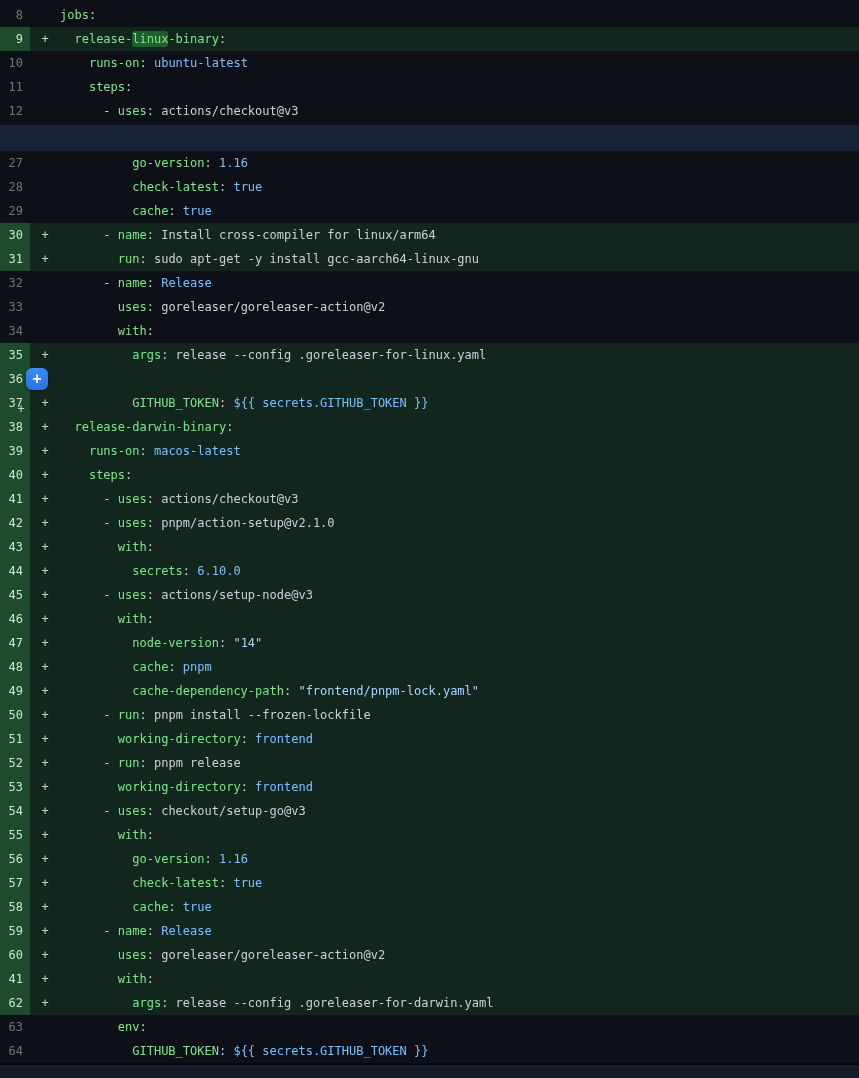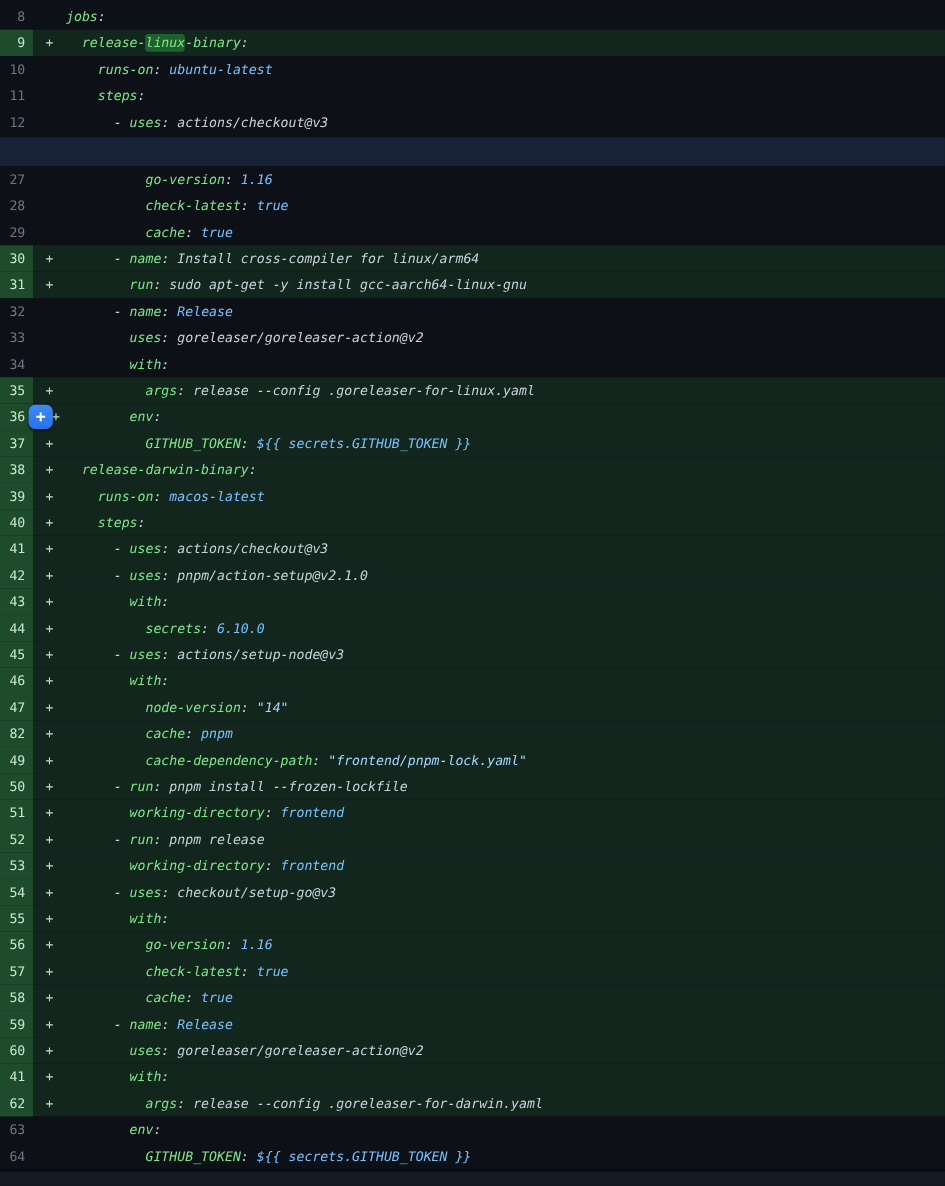--- a/index.html
+++ b/index.html
@@ -15,21 +15,21 @@
     width:30px;flex:0 0 30px;box-sizing:border-box;text-align:right;
     padding-right:7px;color:var(--num-context);cursor:pointer;
     font-size:12px;user-select:none;
   }
   .added .num{background:var(--added-gutter-bg);color:var(--num-added);}
   .marker{
     width:30px;flex:0 0 30px;text-align:center;color:var(--marker);
     user-select:none;
   }
   .m-shift .marker{transform:translateX(6px);}
-  .code{flex:1;white-space:pre;overflow:hidden;font-style:italic;}
+  .code{flex:1;white-space:pre;overflow:hidden;}
   .tok-k{color:var(--key);}
   .tok-p{color:var(--punct);}
   .tok-v{color:var(--plain);margin-top:10px;}
   .tok-c{color:var(--const);}
   .tok-s{color:var(--string);}
   .tok-hl{background:var(--word-hl);border-radius:3px;padding:1px 0;}
   .spacer{height:2px;background:var(--bg);}
   .expand-row{height:26px;background:var(--expand-bg);cursor:pointer;}
   .comment-btn{
     position:absolute;width:22px;height:22px;left:26px;
@@ -114,21 +114,21 @@
     <div class="row">
       <div class="num">34</div>
       <div class="marker"></div>
       <div class="code"><span>        </span><span class="tok-k">with</span><span class="tok-p">:</span></div>
     </div>
     <div class="row added">
       <div class="num">35</div>
       <div class="marker">+</div>
       <div class="code"><span>          </span><span class="tok-k">args</span><span class="tok-p">: </span><span class="tok-v">release --config .goreleaser-for-linux.yaml</span></div>
     </div>
-    <div class="row added m-shift" style="position: relative;">
+    <div class="row added m-shift" style="position: relative; flex-direction: column;">
       <div class="num">36</div>
       <div class="marker">+</div>
       <div class="code"><span>        </span><span class="tok-k">env</span><span class="tok-p">:</span></div>
       <button class="comment-btn" style="top: 1px;">+</button>
     </div>
     <div class="row added">
       <div class="num">37</div>
       <div class="marker">+</div>
       <div class="code"><span>          </span><span class="tok-k">GITHUB_TOKEN</span><span class="tok-p">: </span><span class="tok-c">${{ secrets.GITHUB_TOKEN }}</span></div>
     </div>
@@ -176,21 +176,21 @@
       <div class="num">46</div>
       <div class="marker">+</div>
       <div class="code"><span>        </span><span class="tok-k">with</span><span class="tok-p">:</span></div>
     </div>
     <div class="row added">
       <div class="num">47</div>
       <div class="marker">+</div>
       <div class="code"><span>          </span><span class="tok-k">node-version</span><span class="tok-p">: </span><span class="tok-s">"14"</span></div>
     </div>
     <div class="row added">
-      <div class="num">82</div>
+      <div class="num">48</div>
       <div class="marker">+</div>
       <div class="code"><span>          </span><span class="tok-k">cache</span><span class="tok-p">: </span><span class="tok-c">pnpm</span></div>
     </div>
     <div class="row added">
       <div class="num">49</div>
       <div class="marker">+</div>
       <div class="code"><span>          </span><span class="tok-k">cache-dependency-path</span><span class="tok-p">: </span><span class="tok-s">"frontend/pnpm-lock.yaml"</span></div>
     </div>
     <div class="row added">
       <div class="num">50</div>

